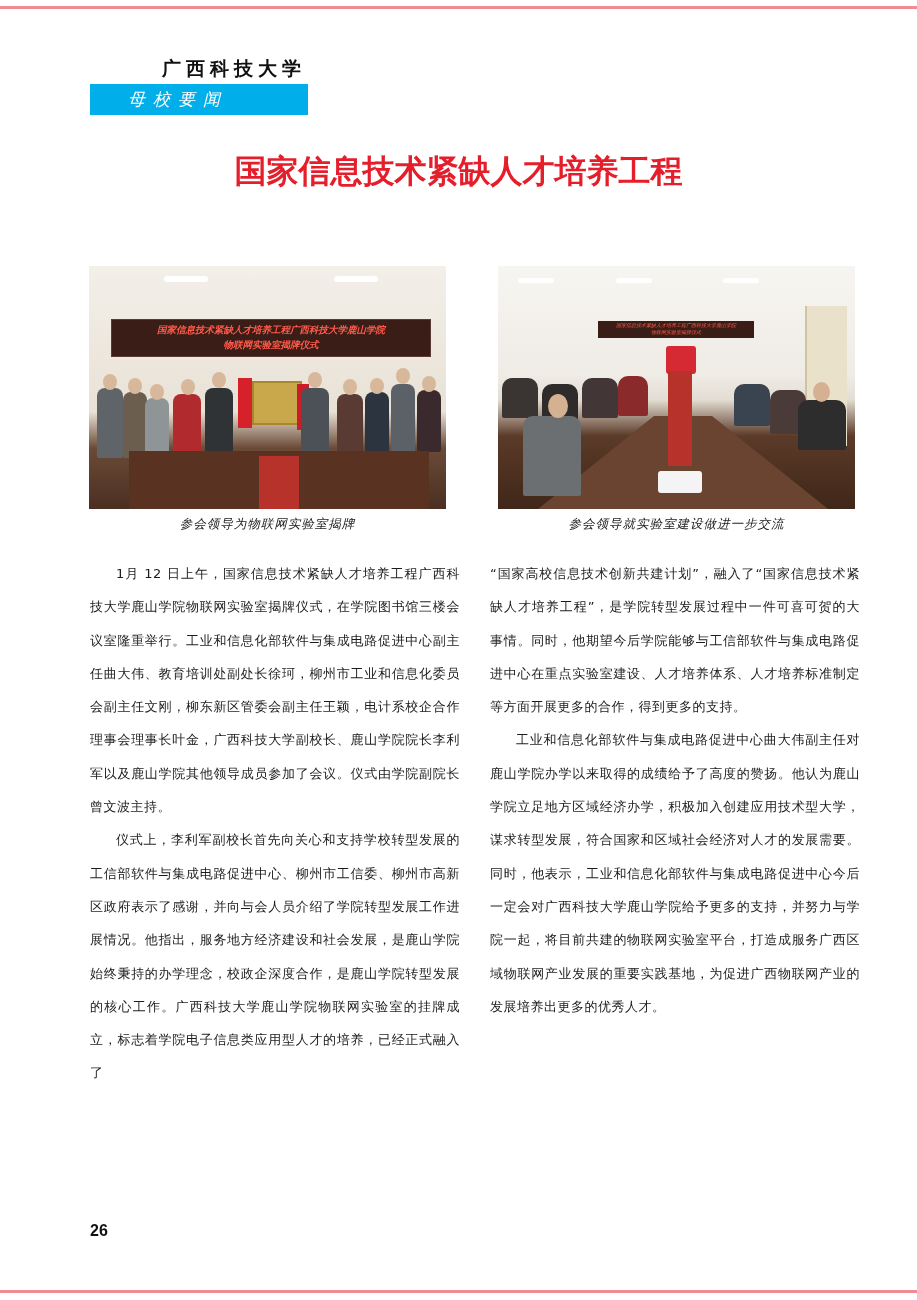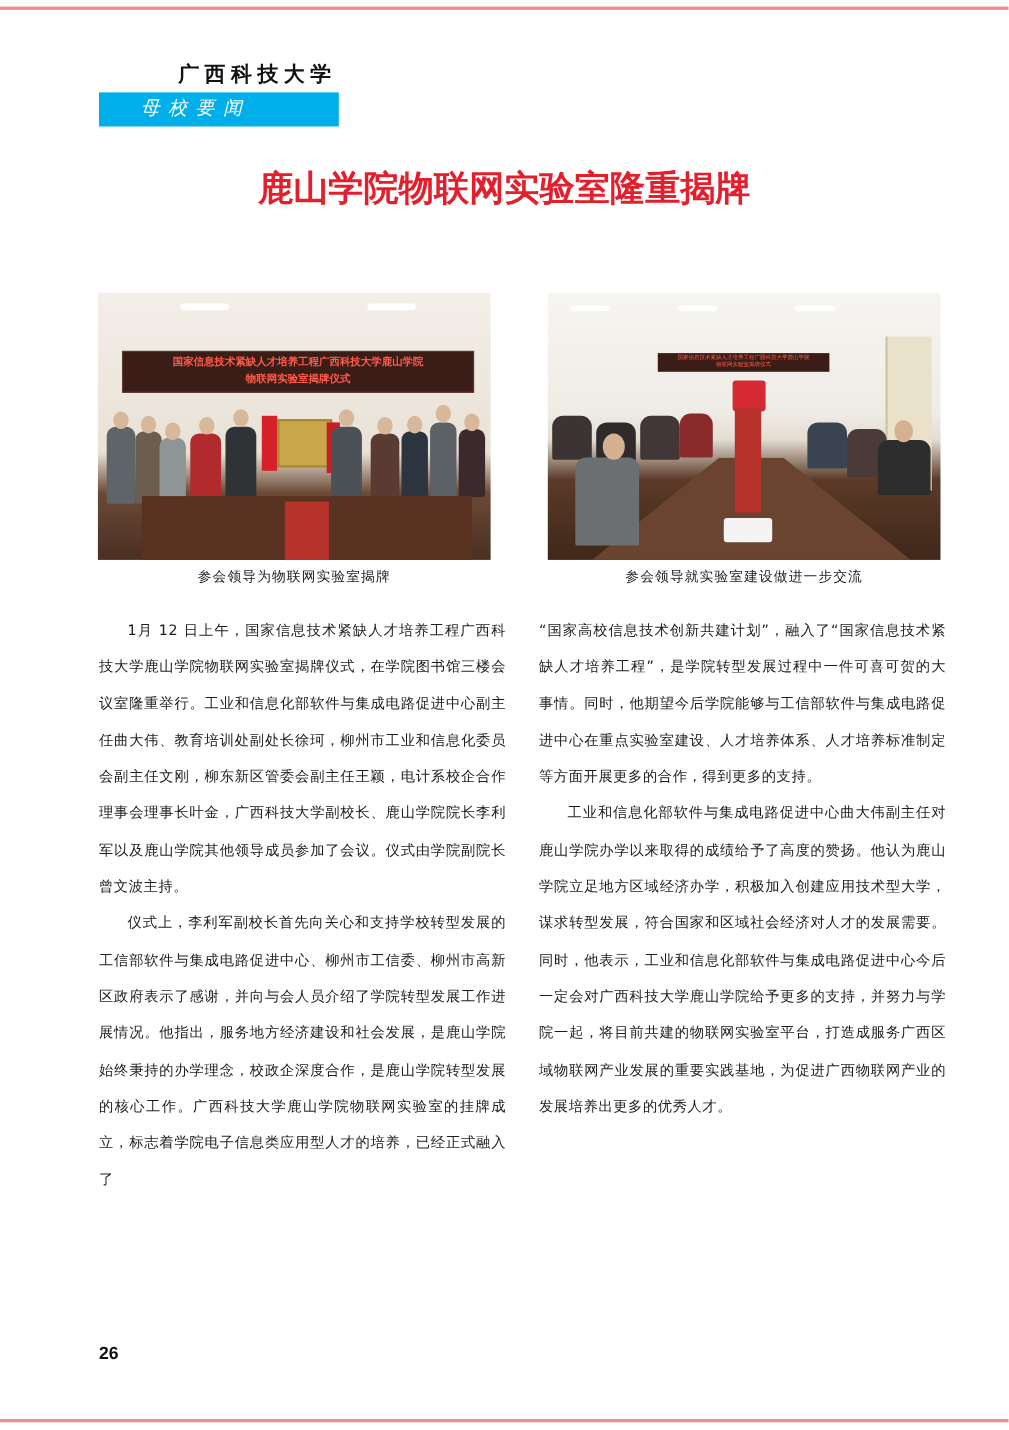--- a/index.html
+++ b/index.html
@@ -20,21 +20,21 @@
     font-size: 17px; font-weight: normal; letter-spacing: 8px; line-height: 31px; padding-left: 38px;
     font-style: italic;
   }
 
   .headline {
     position: absolute; left: 60px; top: 146px; width: 797px; text-align: center;
     color: #e41e2b; font-family: "DejaVu Serif", "Liberation Serif", serif; font-weight: bold;
     font-size: 32px; line-height: 50px; letter-spacing: 0px;
   }
 
-  .figure { position: absolute; }
+  .figure { position: absolute; font-style: italic; }
   .fig1 { left: 89px; top: 266px; width: 357px; }
   .fig2 { left: 498px; top: 266px; width: 357px; }
   .photo { width: 357px; height: 243px; position: relative; overflow: hidden; }
   .caption {
     text-align: center; font-size: 12.5px; margin-top: 7px; letter-spacing: 1px;
     font-family: "DejaVu Serif", "Liberation Serif", serif; color: #222;
   }
 
   
   .p1 { background: linear-gradient(#f3efe9 0%, #ece6dc 40%, #e8e1d6 60%, #6b4a36 75%, #4a2f22 100%); }
@@ -85,21 +85,21 @@
 <body>
 
 <div class="rule-top"></div>
 
 <div class="masthead">
   <div class="school-name">广西科技大学</div>
   <div class="section-bar">母校要闻</div>
 </div>
 
 <div class="headline">
-  <div>鹿山学院物联网实验室隆重揭牌</div>
+  <div>国家信息技术紧缺人才培养工程</div>
 </div>
 
 <div class="figure fig1">
   <div class="photo p1">
     <div class="lights" style="left:75px"></div>
     <div class="lights" style="left:245px"></div>
     <div class="led">
       <div>国家信息技术紧缺人才培养工程广西科技大学鹿山学院</div>
       <div>物联网实验室揭牌仪式</div>
     </div>

